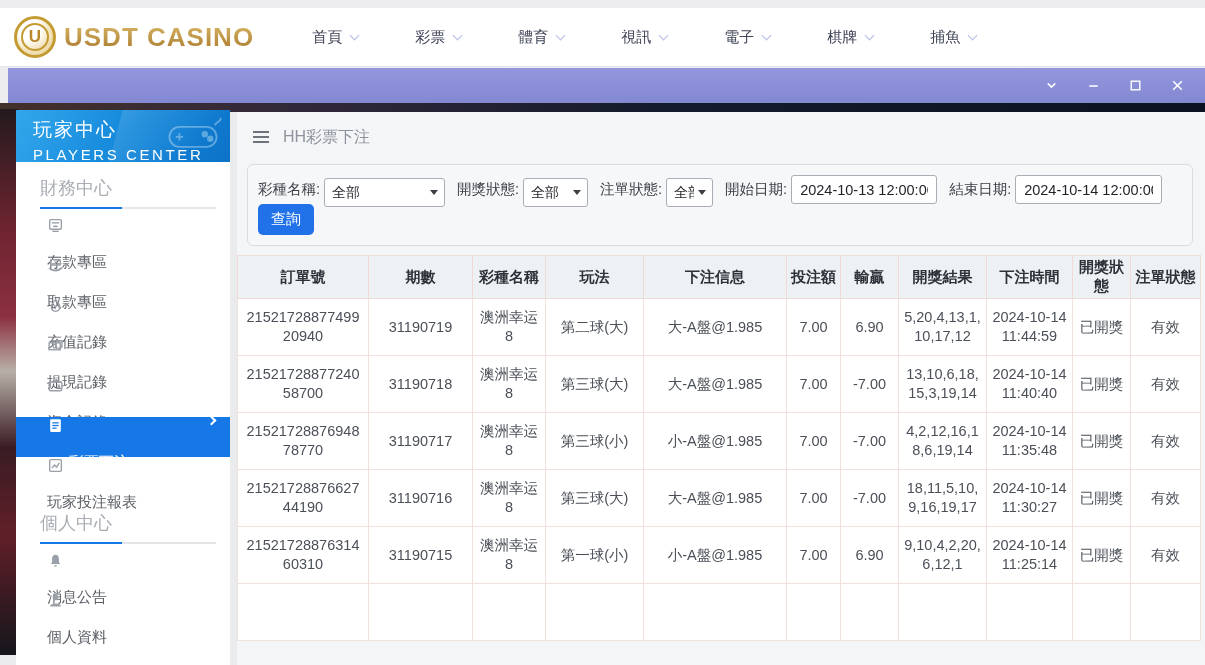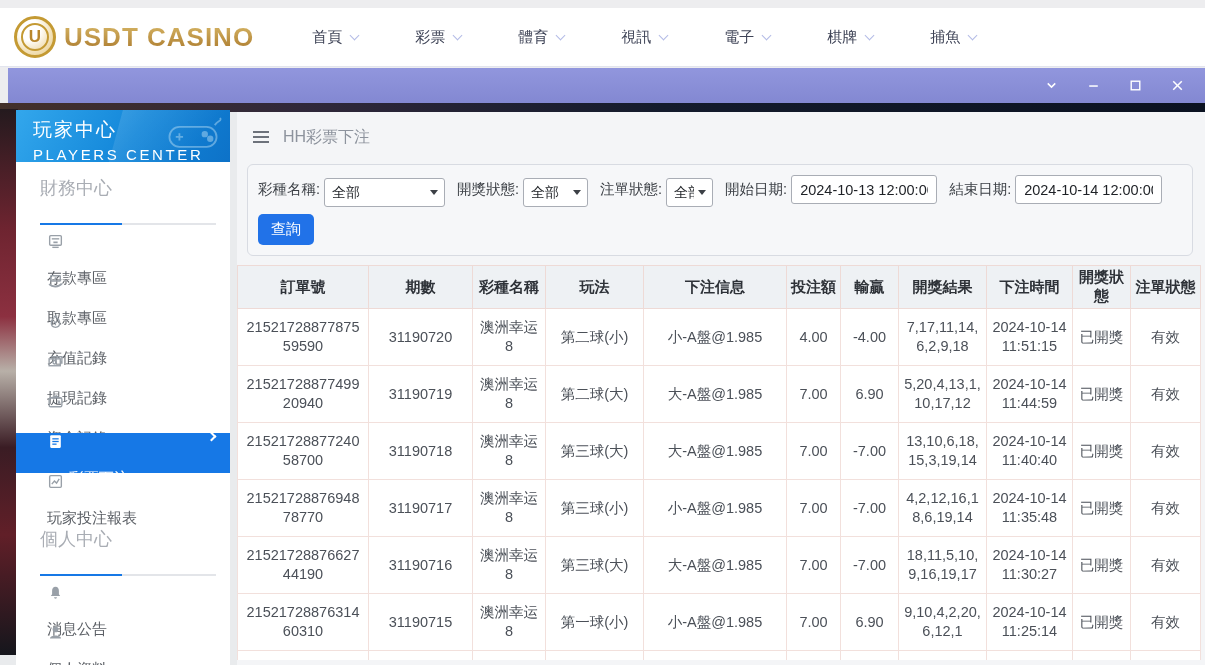--- a/index.html
+++ b/index.html
@@ -42,21 +42,21 @@
 
   
   .sidebar { position:absolute; left:16px; top:110px; width:214px; height:662px; background:#fff; overflow:hidden; }
   .sidebar-header { height:52px; background:linear-gradient(120deg,#33a7ec,#1286d9 55%,#0d72c8); position:relative;
                     color:#fff; padding:7px 0 0 17px; overflow:hidden; }
   .sidebar-header::before { content:""; position:absolute; right:-30px; top:-40px; width:140px; height:120px;
                     background:linear-gradient(115deg,rgba(255,255,255,.16),rgba(255,255,255,0) 60%); transform:rotate(15deg); }
   .sb-title { font-size:19px; letter-spacing:2px; position:relative; }
   .sb-sub { font-size:15px; letter-spacing:2.6px; margin-top:3px; position:relative; }
   .sb-gamepad { position:absolute; right:8px; top:6px; opacity:.45; color:#bfe2f7; }
-  .sb-heading { color:#a9adb4; font-size:18px; padding:14px 0 23px 24px; }
+  .sb-heading { color:#a9adb4; font-size:18px; padding:14px 0 7px 24px; }
   .sb-rule { height:2px; margin:0 14px 8px 24px; background:#e3e5e9; position:relative; }
   .sb-rule::before { content:""; position:absolute; left:0; top:0; height:2px; width:82px; background:#1678e6; }
   .sb-item { height:40px; display:flex; align-items:flex-start; gap:19px; padding-left:31px;
              color:#5c6066; font-size:15px; cursor:pointer; position:relative;flex-direction:column; }
   .sb-item .sb-icon { width:17px; height:17px; color:#99a0a8; display:flex; }
   .sb-item .sb-icon svg { width:17px; height:17px; }
   .sb-item.active { background:#1678e6; color:#fff; }
   .sb-item.active .sb-icon { color:#fff; }
   .sb-item .arrow { display:none; }
   .sb-item.active .arrow { display:block; position:absolute; right:15px; width:7px; height:7px;
@@ -74,21 +74,21 @@
   .f-label { font-size:14.5px; color:#3c4046; white-space:nowrap; margin-right:4px; }
   .f-group { display:flex; align-items:center; margin-right:12px; }
   .select-box { position:relative; height:24px;text-decoration:underline; }
   .select-box select { width:100%; height:29px; border:1px solid #a9adb5; border-radius:3px; background:#fff;
                   font-size:14px; color:#1e2126; padding:0 18px 0 7px; appearance:none; -webkit-appearance:none;
                   font-family:"Liberation Sans",sans-serif; }
   .select-box::after { content:""; position:absolute; right:7px; top:12px; width:0; height:0;
                   border-left:4px solid transparent; border-right:4px solid transparent; border-top:5px solid #3c4046; }
   .date-input { height:29px; border:1px solid #a9adb5; border-radius:3px; background:#fff;
                   font-size:14.5px; color:#1e2126; padding:0 8px; font-family:"Liberation Sans",sans-serif; }
-  .btn-primary { margin-top:10px; min-width:54px; height:31px; background:#2172e8; color:#fff; border:none;
+  .btn-primary { min-width:54px; height:31px; background:#2172e8; color:#fff; border:none;
                   border-radius:5px; font-size:15px; cursor:pointer; padding:0 13px;
                   font-family:"Liberation Sans",sans-serif; }
 
   .table-wrap { margin-top:9px; height:395px; overflow:hidden; }
   table { border-collapse:collapse; table-layout:fixed; width:963px; background:#fff; }
   th { background:#eef1f4; font-size:15px; font-weight:bold; color:#2e3238; height:43px;
        border:1px solid #eedad6; padding:2px; }
   td { font-size:14.5px; color:#4b5058; text-align:center; border:1px solid #f2e0dc;
        height:57px; padding:4px 5px; line-height:19px; word-break:break-all; background:#fff; }
 </style>
@@ -338,33 +338,20 @@
               <th>投注額</th>
               <th>輸贏</th>
               <th>開獎結果</th>
               <th>下注時間</th>
               <th>開獎狀態</th>
               <th>注單狀態</th>
             </tr>
           </thead>
         <tbody id="table-body">
             <tr>
-              <td>2152172887787559590</td>
-              <td>31190720</td>
-              <td>澳洲幸运8</td>
-              <td>第二球(小)</td>
-              <td>小-A盤@1.985</td>
-              <td>4.00</td>
-              <td>-4.00</td>
-              <td>7,17,11,14,6,2,9,18</td>
-              <td>2024-10-14 11:51:15</td>
-              <td>已開獎</td>
-              <td>有效</td>
-            </tr>
-            <tr>
               <td>2152172887749920940</td>
               <td>31190719</td>
               <td>澳洲幸运8</td>
               <td>第二球(大)</td>
               <td>大-A盤@1.985</td>
               <td>7.00</td>
               <td>6.90</td>
               <td>5,20,4,13,1,10,17,12</td>
               <td>2024-10-14 11:44:59</td>
               <td>已開獎</td>

